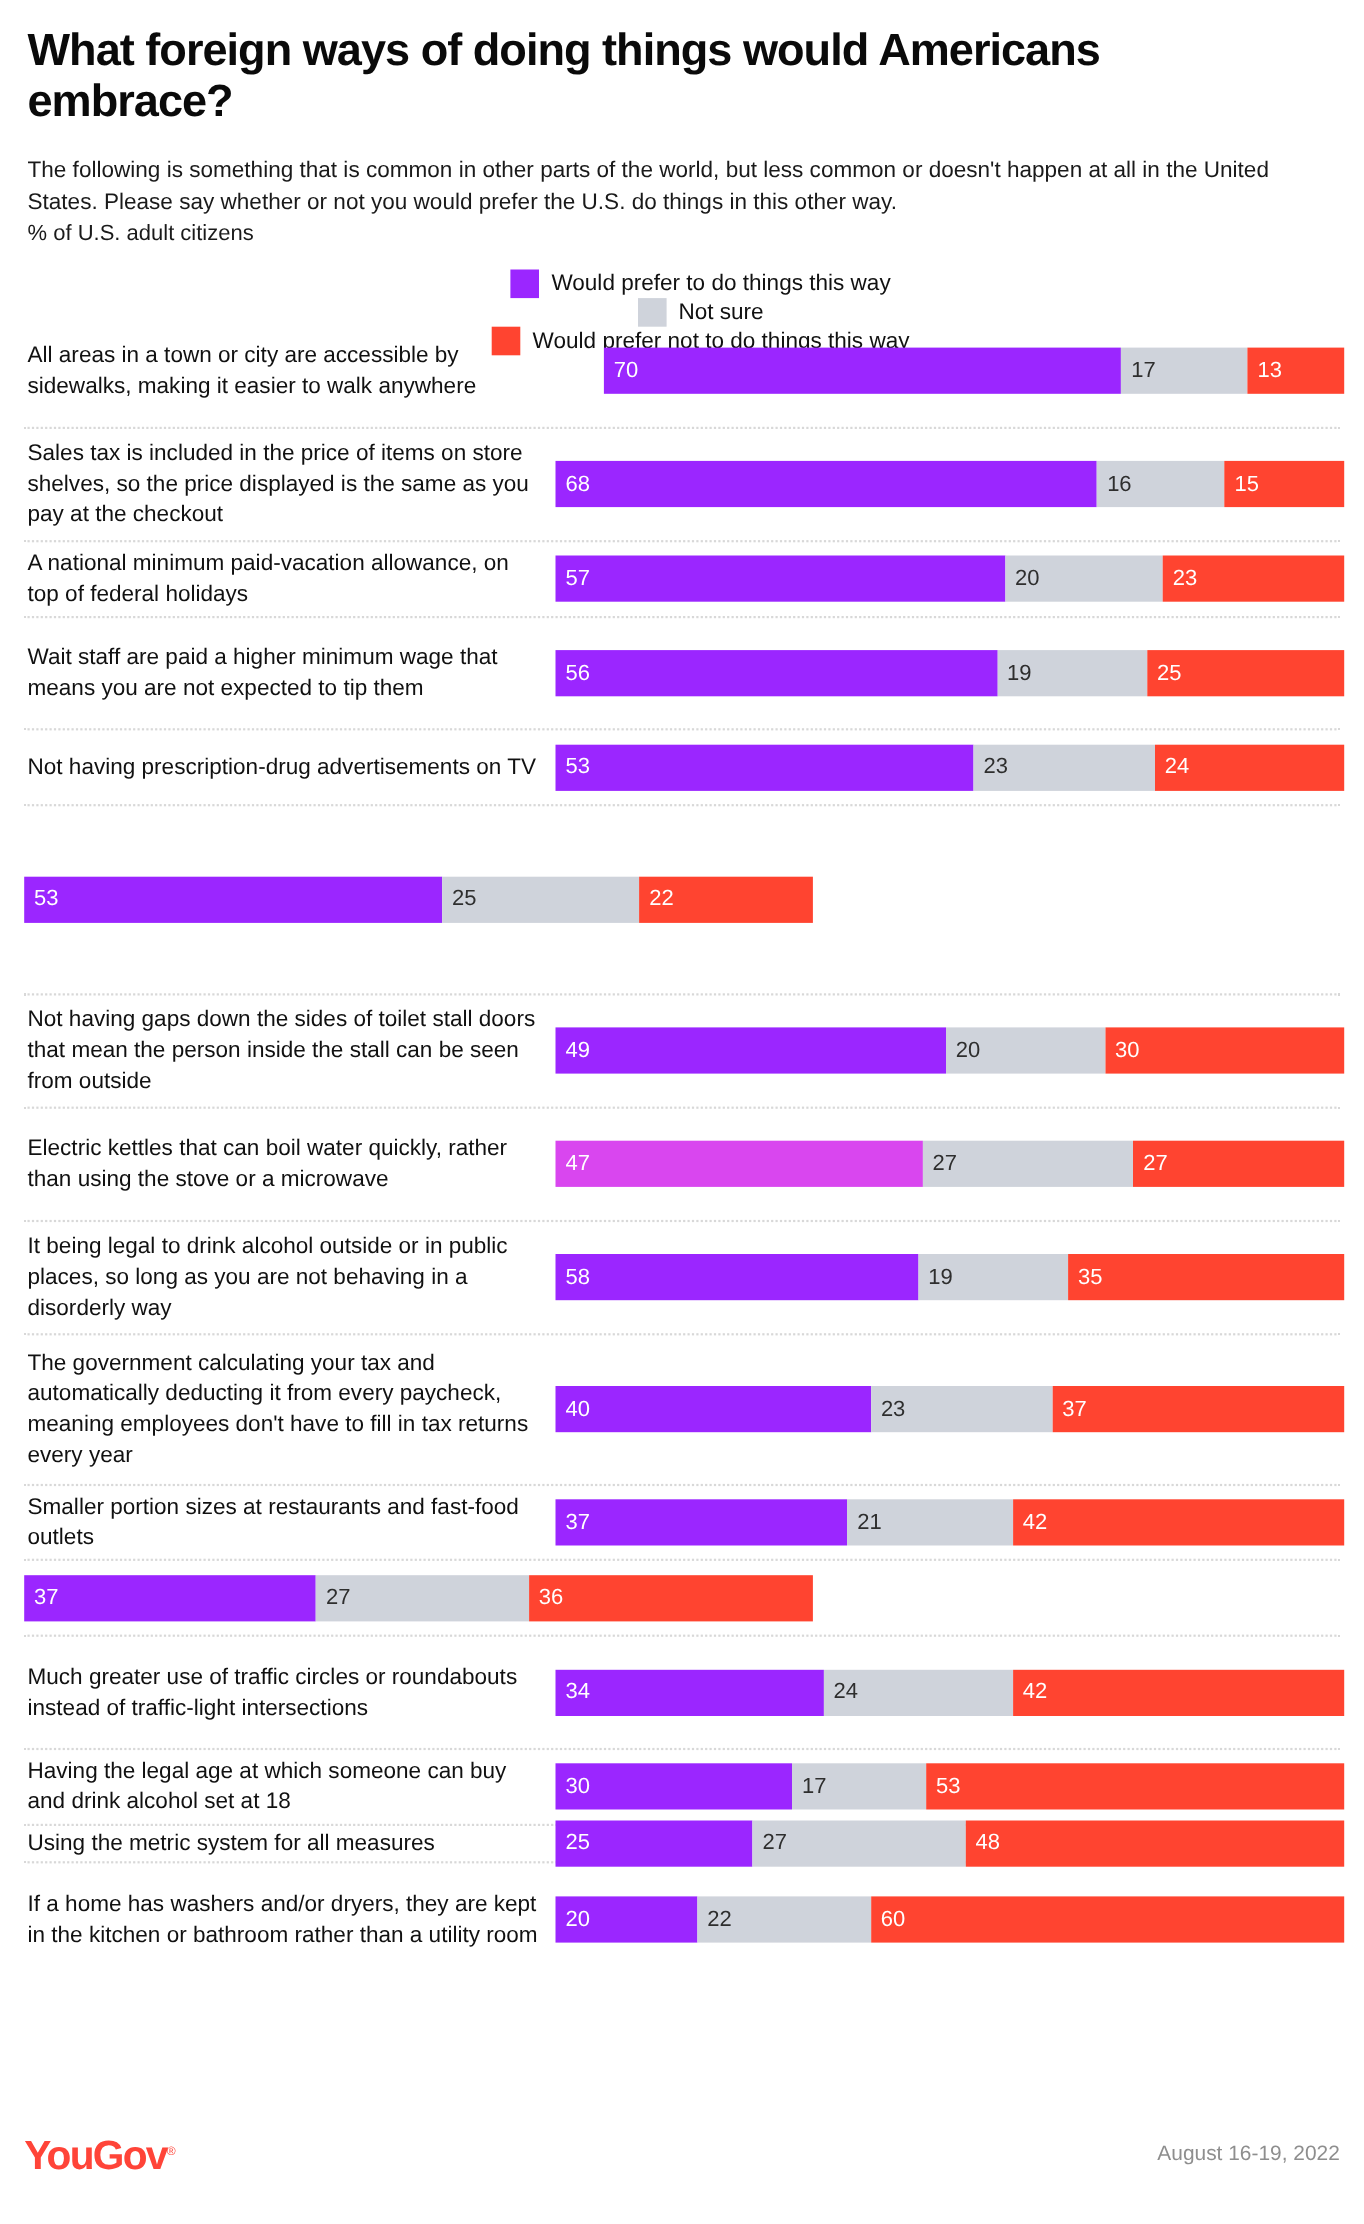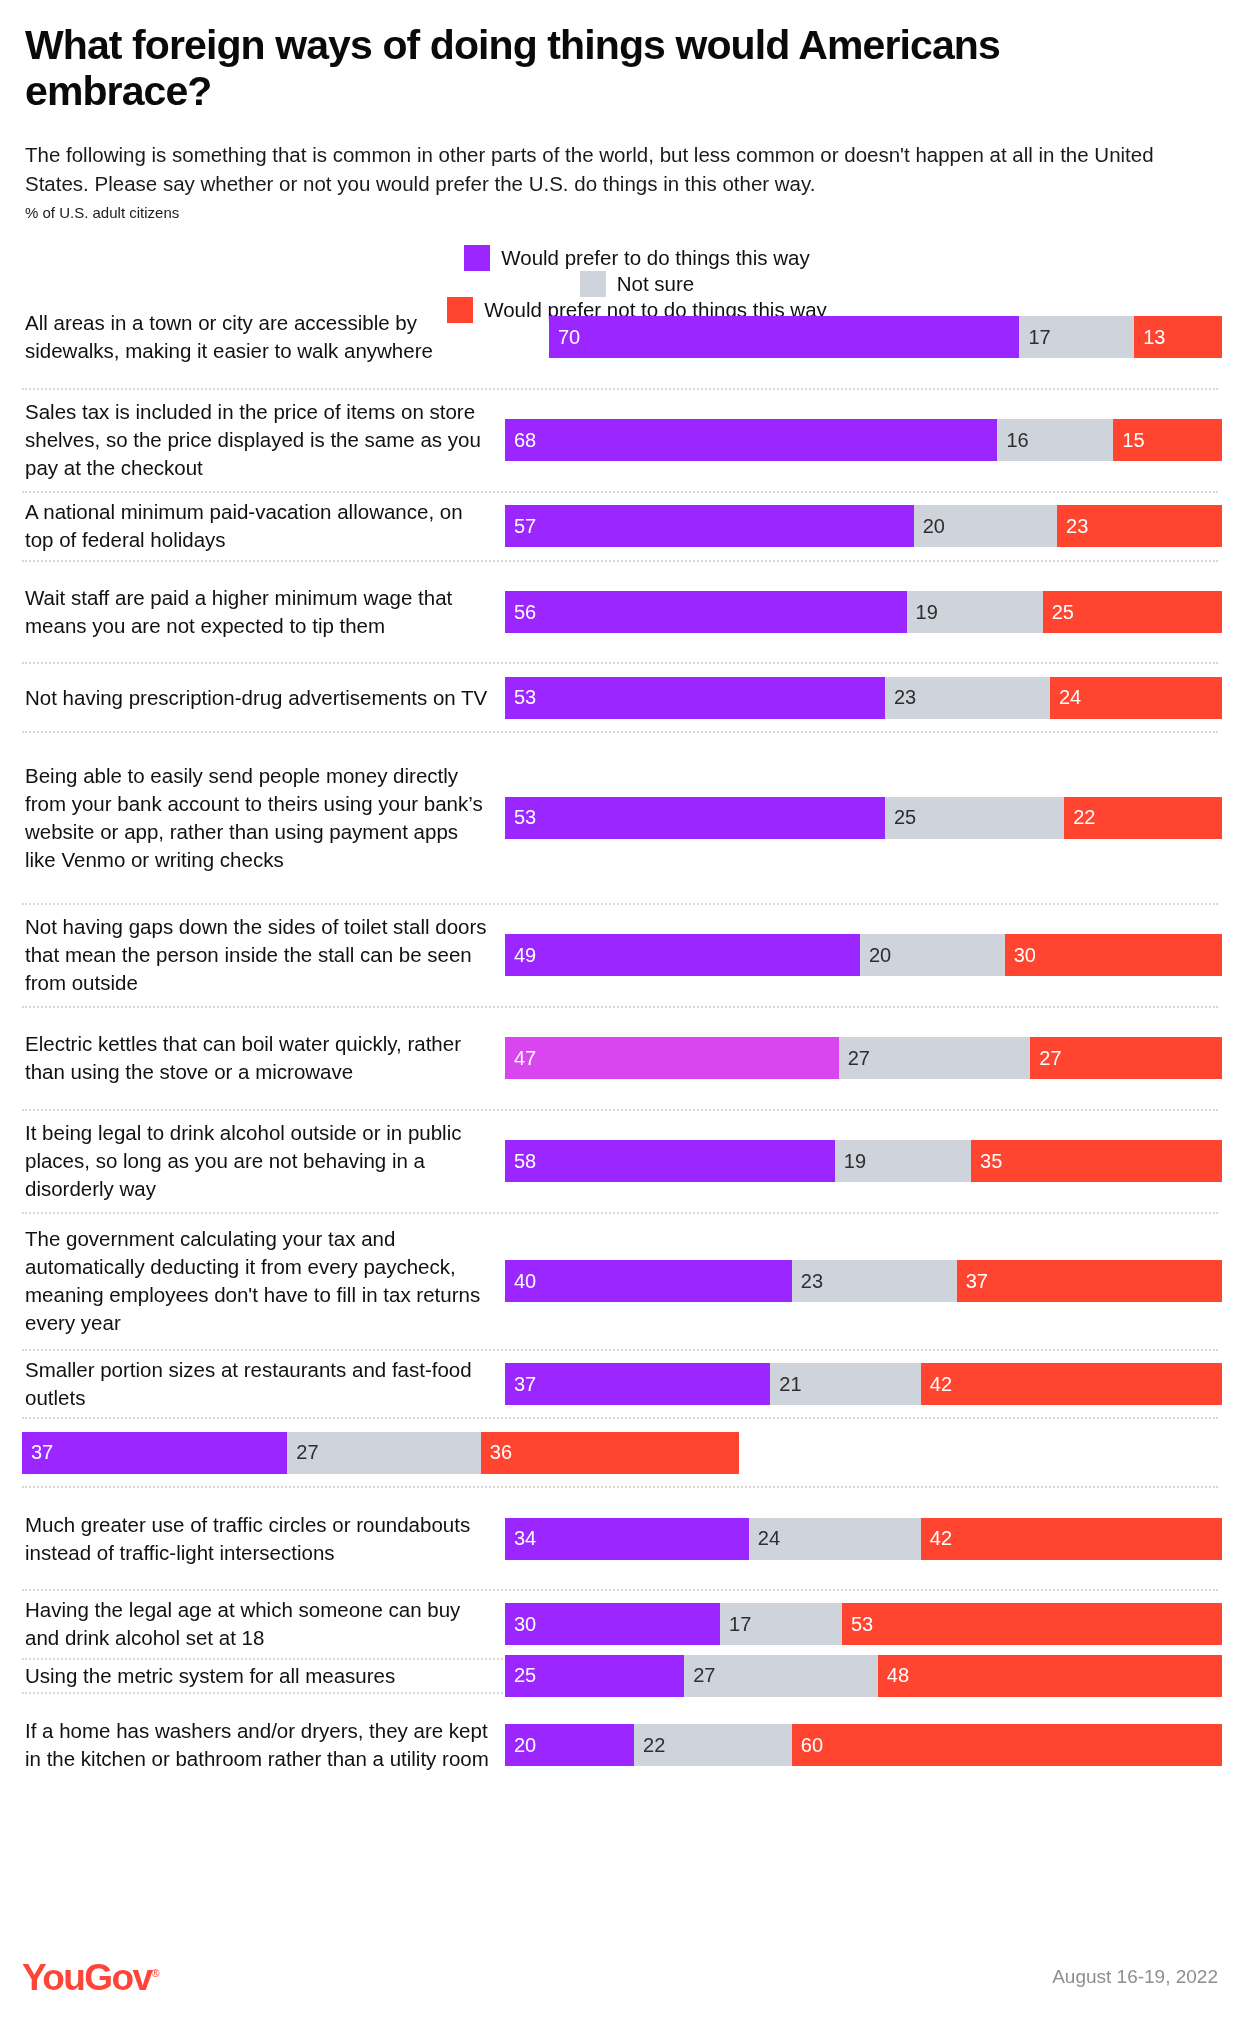--- a/index.html
+++ b/index.html
@@ -36,21 +36,21 @@
   .subtitle {
     margin: 26px 0 0 3px;
     font-size: 20.5px;
     line-height: 29px;
     color: #1a1a1a;
     font-weight: 400;
     max-width: 1200px;
   }
   .units {
     margin: 0 0 0 3px;
-    font-size: 15px;
+    font-size: 20px;
     line-height: 29px;
     color: #1a1a1a;
   }
 
   
   .legend {
     display: flex;
     align-items: center;
     margin: 18px 0 0 60px;
     height: 30px;
@@ -119,21 +119,21 @@
   }
   .seg-pref  { color: #ffffff; }
   .seg-ns    { color: #2e2e2e; }
   .seg-not   { color: #ffffff; }
 
   
   .footer {
     position: absolute;
     left: 22px;
     right: 22px;
-    bottom: 22px;
+    bottom: 40px;
     height: 46px;
     display: flex;
     align-items: center;
     justify-content: space-between;
   }
   .logo {
     font-size: 37px;
     font-weight: bold;
     letter-spacing: -1.6px;
     color: #ff4438;
@@ -262,23 +262,20 @@
             <div class="seg seg-ns" style="background: rgb(207, 211, 219); width: 23%;">
               <span>23</span>
             </div>
             <div class="seg seg-not" style="background: rgb(255, 68, 48); width: 24%;">
               <span>24</span>
             </div>
           </div>
         </div>
       </div>
       <div class="row" style="height: 171.591px;">
-        <div class="row-label">
-          <span>Being able to easily send people money directly from your bank account to theirs using your bank’s website or app, rather than using payment apps like Venmo or writing checks</span>
-        </div>
         <div class="row-bars">
           <div class="barwrap">
             <div class="seg seg-pref" style="background: rgb(155, 38, 255); width: 53%;">
               <span>53</span>
             </div>
             <div class="seg seg-ns" style="background: rgb(207, 211, 219); width: 25%;">
               <span>25</span>
             </div>
             <div class="seg seg-not" style="background: rgb(255, 68, 48); width: 22%;">
               <span>22</span>

